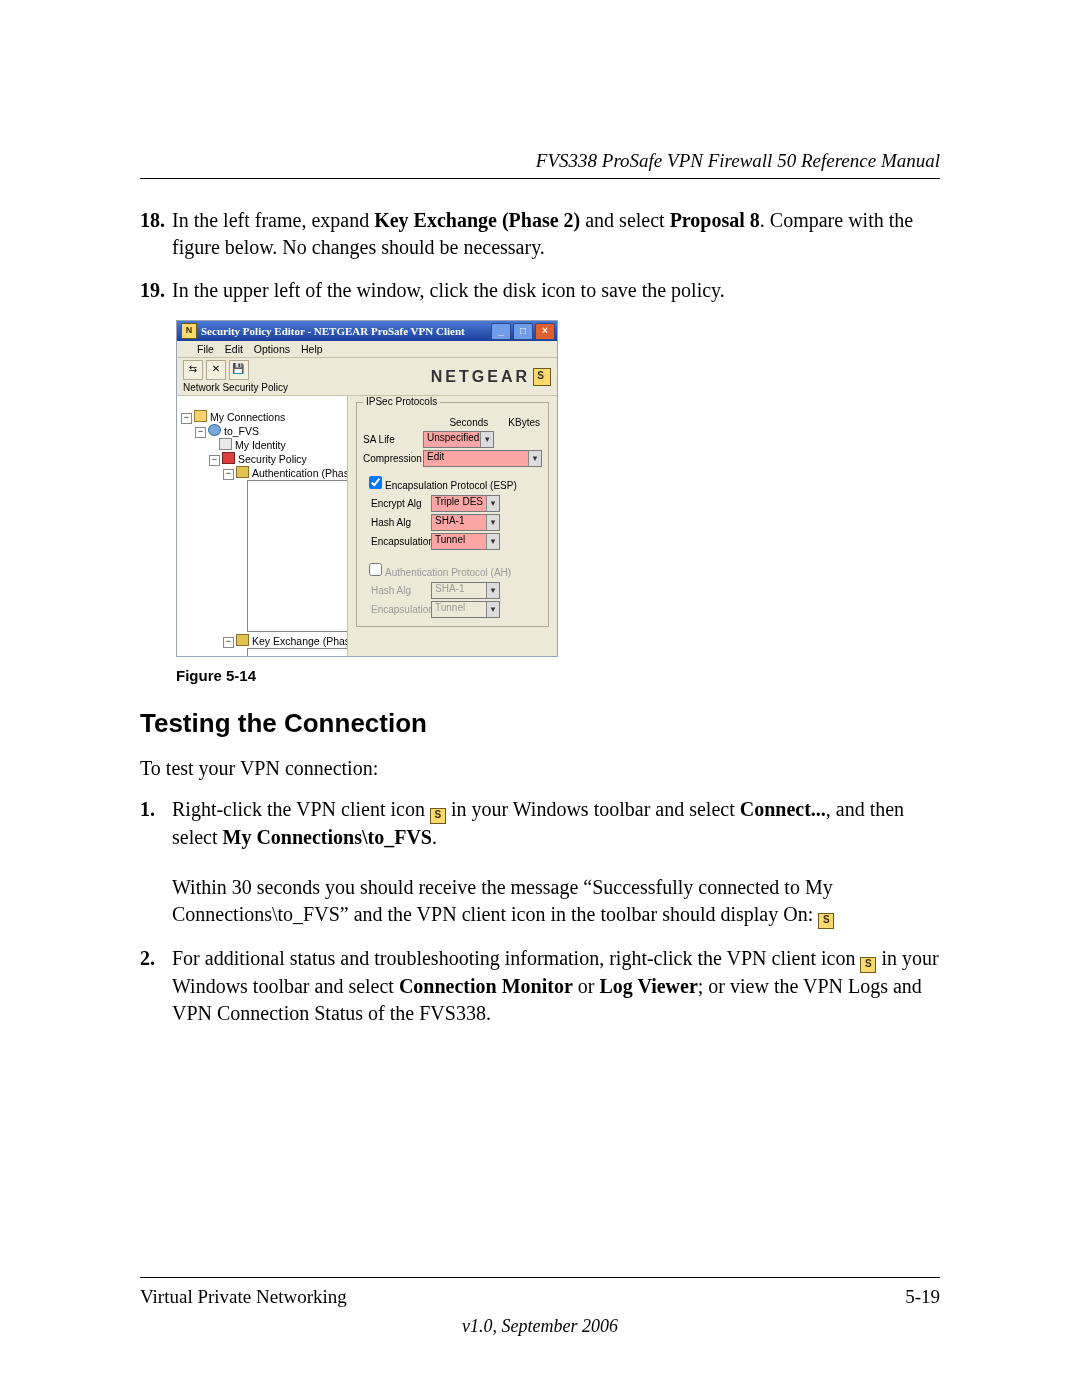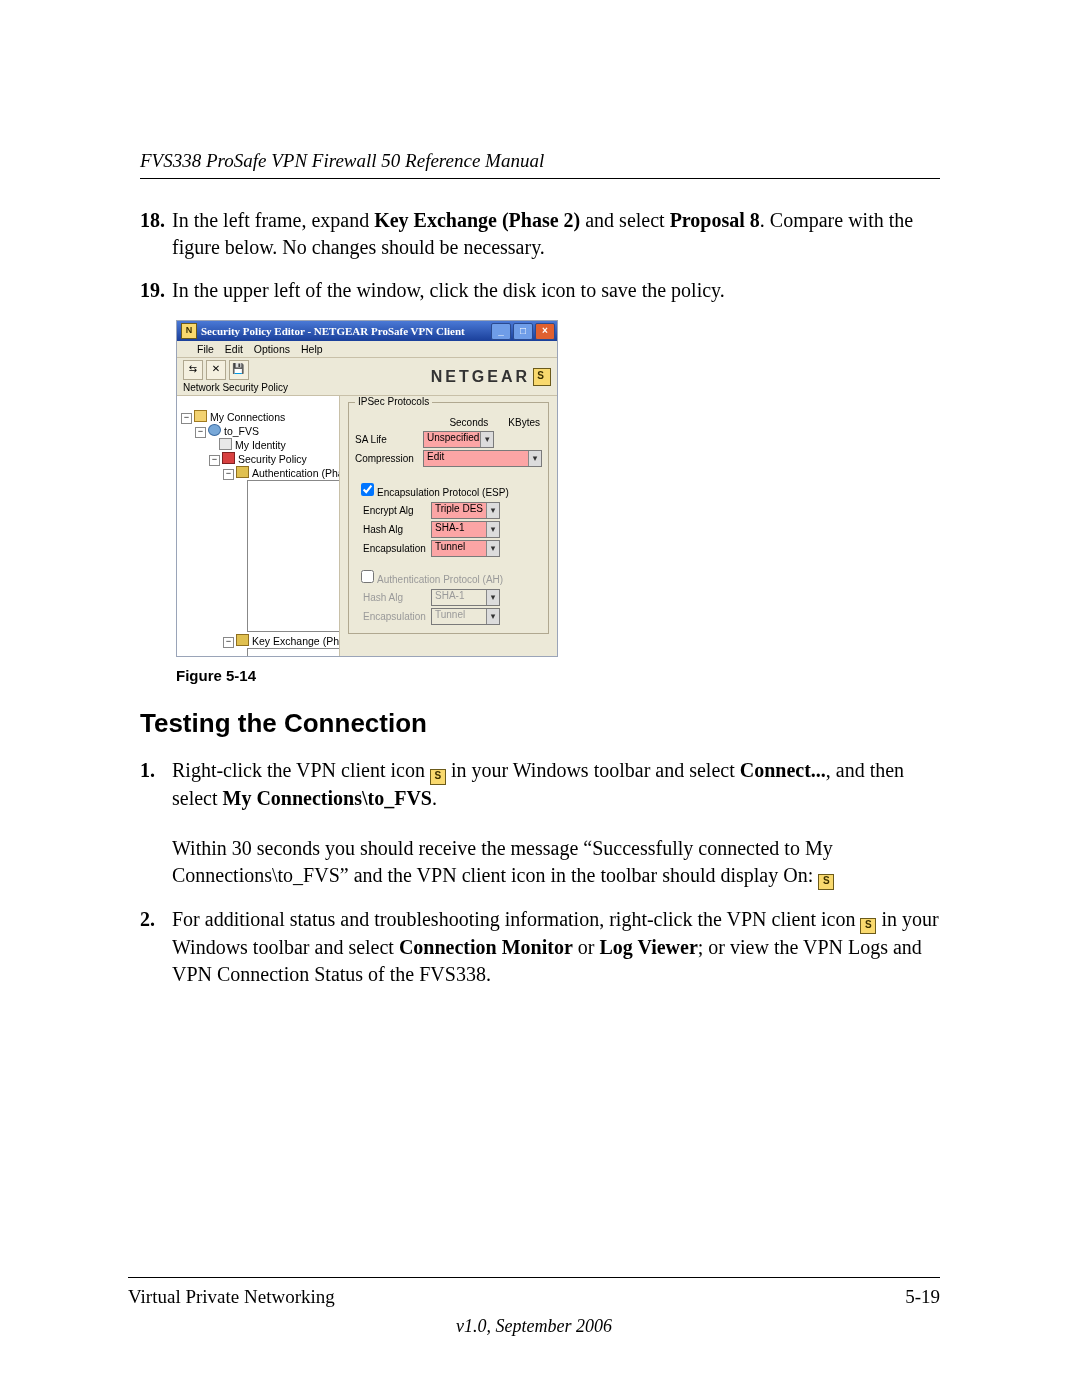--- a/index.html
+++ b/index.html
@@ -1,17 +1,17 @@
 <!DOCTYPE html>
 <html><head>
 <meta charset="utf-8">
 <style>
   html,body{margin:0;padding:0;background:#fff;font-family:"Times New Roman",Times,serif;color:#000}
   .page{width:1080px;height:1397px;position:relative;box-sizing:border-box;padding:150px 140px 0 140px}
-  .hdr-title{font-style:italic;font-size:19px;margin-bottom:6px}
+  .hdr-title{font-style:italic;font-size:19px;text-align:right;margin-bottom:6px}
   .hdr-rule{border:none;border-top:1px solid #000;margin:0 0 28px 0}
   .ol-row{display:flex;font-size:20px;line-height:1.35;margin:0 0 16px 0}
   .ol-num{width:32px;flex:none;font-weight:bold}
   .ol-body{flex:1}
   .ol-body .sub{margin-top:23px}
   .b{font-weight:bold}
   .fig-caption{font-family:Arial,Helvetica,sans-serif;font-size:15px;font-weight:bold;margin:10px 0 24px 36px}
   .h2{font-family:Arial,Helvetica,sans-serif;font-size:26px;font-weight:bold;margin:12px 0 18px 0}
   .intro{font-size:20px;margin:0 0 16px 0}
   .inline-icon{display:inline-block;width:14px;height:14px;background:#f9d96e;border:1px solid #6b5a1a;vertical-align:-2px;font:700 10px/12px Arial;text-align:center;color:#3b2f00}
@@ -38,31 +38,31 @@
   .ticon{display:inline-block;width:11px;height:10px;background:#f3d270;border:1px solid #a07a20;margin-right:3px;vertical-align:-1px}
   .ticon.globe{background:#78a8d8;border-color:#3a6aa0;border-radius:50%}
   .ticon.id{background:#e8e8e8;border-color:#888}
   .ticon.lock{background:#d84040;border-color:#802020}
   .ticon.page{background:#fff;border-color:#888}
   .ticon.keys{background:#e0c050;border-color:#907020}
   .panel{flex:1;padding:6px 8px;font-size:10px}
   .group{border:1px solid #b0a890;padding:16px 6px 6px 6px;position:relative;margin-bottom:10px}
   .group-title{position:absolute;top:-7px;left:6px;background:#ece9d8;padding:0 3px}
   .hdrcols{display:flex;justify-content:flex-end;gap:20px;font-size:10px;margin:-2px 2px 3px 0}
-  .fld{display:flex;align-items:center;margin:2px 0;gap:8px}
+  .fld{display:flex;align-items:center;margin:2px 0;gap:0}
   .fld label{width:60px}
   .dd{height:15px;border:1px solid #7a7a7a;background:#fca5a5;padding:0 14px 0 3px;position:relative;font-size:10px;min-width:50px}
   .dd:after{content:"▾";position:absolute;right:0;top:0;width:12px;height:100%;background:#dcdcdc;border-left:1px solid #888;text-align:center;font-size:9px;line-height:14px;color:#333}
   .dd.wide{min-width:100px}
   .ck{margin-right:3px}
-  .sub-title{margin:13px 0 3px 2px}
+  .sub-title{margin:6px 0 3px 2px}
   .disabled{color:#9a9a9a}
   .disabled .dd{background:#ece9d8;color:#9a9a9a}
   
-  .ftr{position:absolute;left:128px;right:140px;bottom:60px}
+  .ftr{position:absolute;left:140px;right:140px;bottom:60px}
   .ftr-rule{border:none;border-top:1px solid #000;margin:0 0 8px 0}
   .ftr-row{display:flex;justify-content:space-between;font-size:19px}
   .ftr-ver{text-align:center;font-style:italic;font-size:18px;margin-top:8px}
 </style>
 </head>
 <body>
 
 <div class="page">
   <div class="hdr-title">FVS338 ProSafe VPN Firewall 50 Reference Manual</div>
   <hr class="hdr-rule">
@@ -162,20 +162,21 @@
               <label>Encapsulation</label>
               <div class="dd">Tunnel</div>
             </div>
         </div>
       </div>
     </div>
   </div>
   <div class="fig-caption">Figure 5-14</div>
 
   <div class="h2">Testing the Connection</div>
+  <div class="intro">To test your VPN connection:</div>
 
   <div class="ol-row">
     <div class="ol-num">1.</div>
     <div class="ol-body">
       <span>Right-click the VPN client icon </span><span class="inline-icon">S</span><span> in your Windows toolbar and select </span><span class="b">Connect...</span><span>, and then select </span><span class="b">My Connections\to_FVS</span><span>.</span>
       <div class="sub"><span>Within 30 seconds you should receive the message “Successfully connected to My Connections\to_FVS” and the VPN client icon in the toolbar should display On: </span><span class="inline-icon">S</span></div>
     </div>
   </div>
 
   <div class="ol-row">

